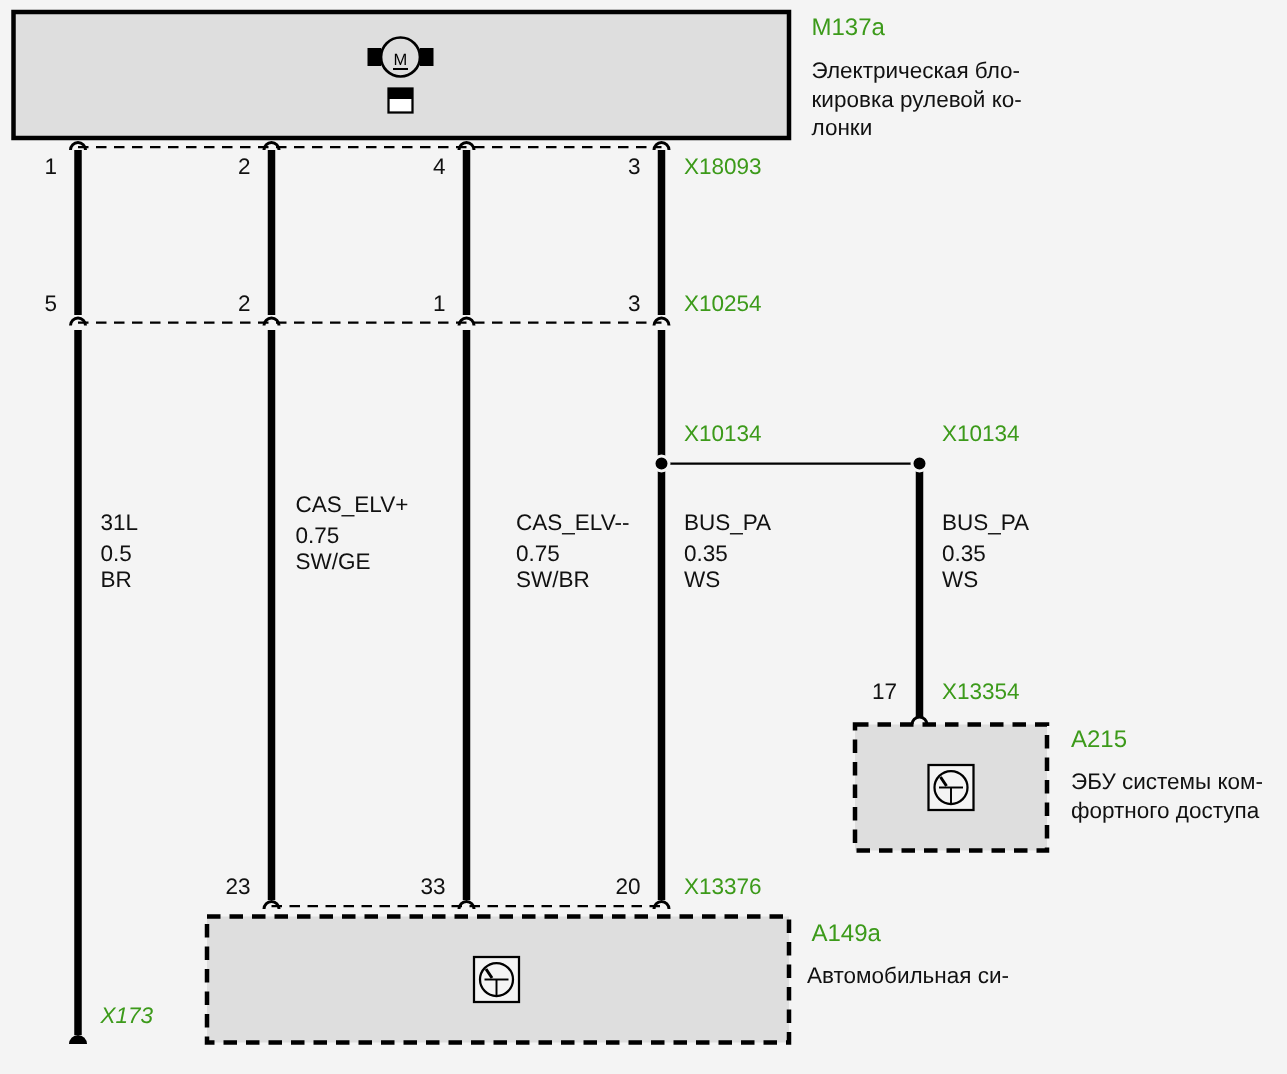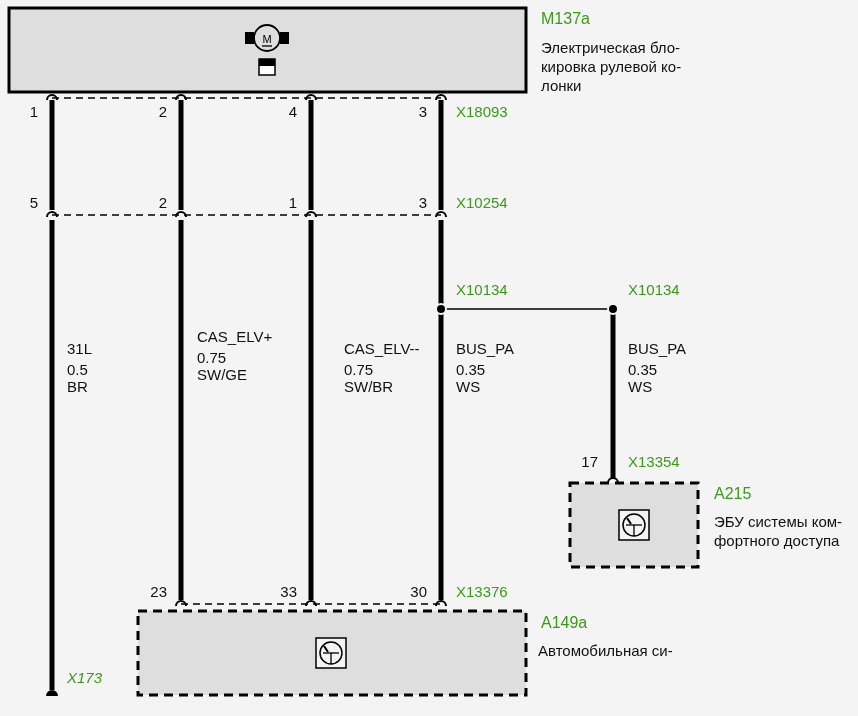--- a/index.html
+++ b/index.html
@@ -140,21 +140,21 @@
 <div class="lbl green" style="left:628px;top:453px;">X13354</div>
 
 <div class="lbl green" style="left:714px;top:485px;font-size:16px;">A215</div>
 <div class="desc" style="left:714px;top:512px;">
   <div>ЭБУ системы ком-</div>
   <div>фортного доступа</div>
 </div>
 
 <div class="pin" style="left:137px;top:583px;">23</div>
 <div class="pin" style="left:267px;top:583px;">33</div>
-<div class="pin" style="left:397px;top:583px;">30</div>
+<div class="pin" style="left:397px;top:583px;">20</div>
 <div class="lbl green" style="left:456px;top:583px;">X13376</div>
 
 <div class="lbl green" style="left:541px;top:614px;font-size:16px;">A149a</div>
 <div class="desc" style="left:538px;top:641px;">
   <div>Автомобильная си-</div>
 </div>
 
 <div class="lbl green" style="left:67px;top:669px;font-style:italic;">X173</div>
 
 </body></html>

